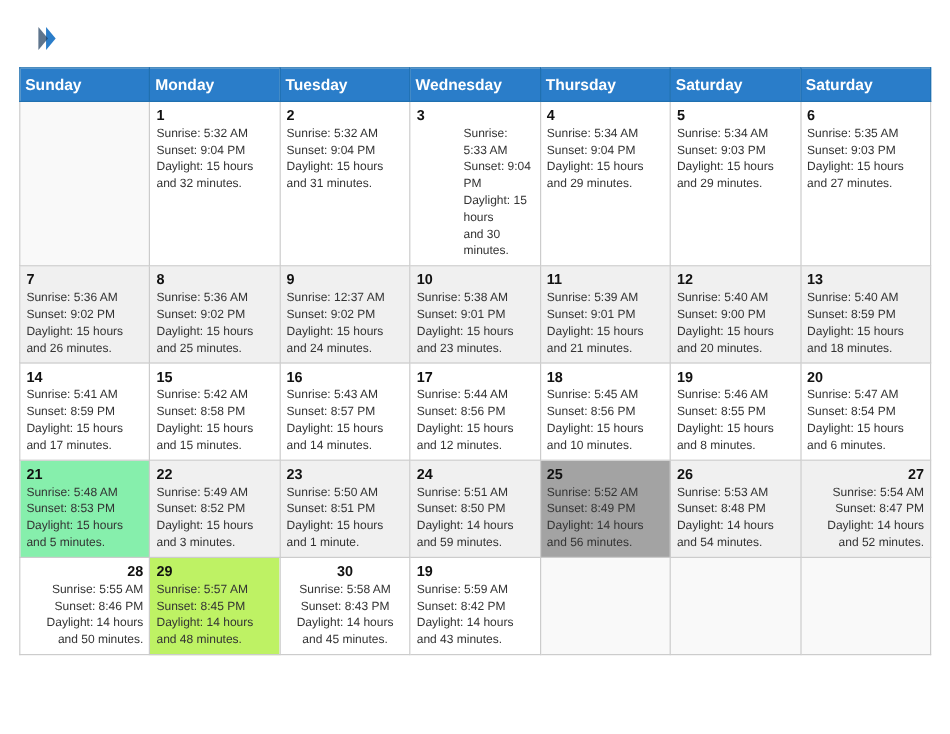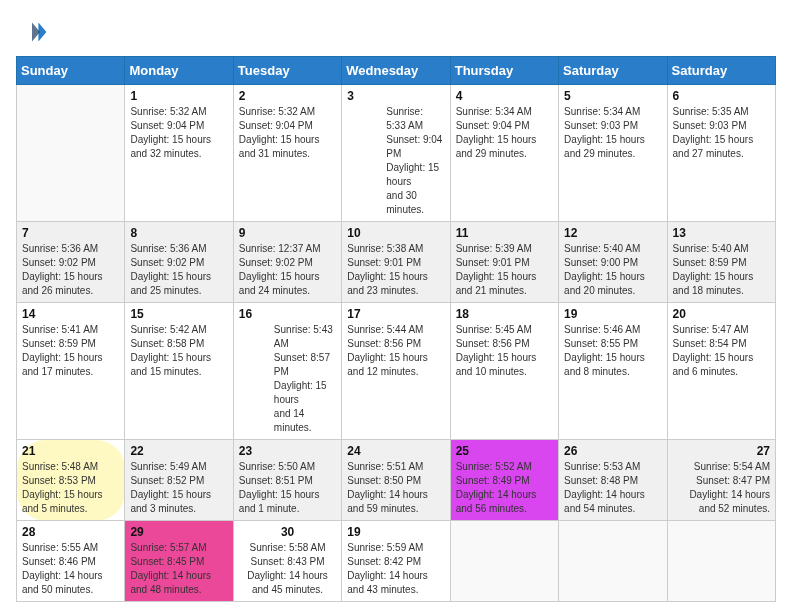--- a/index.html
+++ b/index.html
@@ -237,21 +237,21 @@
         </td>
         <td style="background-color: rgb(255, 255, 255); margin-left: 37px;">
           <span class="day-num">15</span>
           <div class="day-info" style="white-space: pre-line;">Sunrise: 5:42 AM
 Sunset: 8:58 PM
 Daylight: 15 hours
 and 15 minutes.</div>
         </td>
         <td style="background-color: rgb(255, 255, 255);">
           <span class="day-num">16</span>
-          <div class="day-info" style="white-space: pre-line; margin-left: 35px;">Sunrise: 5:43 AM
+          <div class="day-info" style="white-space: pre-line;">Sunrise: 5:43 AM
 Sunset: 8:57 PM
 Daylight: 15 hours
 and 14 minutes.</div>
         </td>
         <td style="background-color: rgb(255, 255, 255);">
           <span class="day-num">17</span>
           <div class="day-info" style="white-space: pre-line;">Sunrise: 5:44 AM
 Sunset: 8:56 PM
 Daylight: 15 hours
 and 12 minutes.</div>
@@ -272,21 +272,21 @@
         </td>
         <td style="background-color: rgb(255, 255, 255);">
           <span class="day-num">20</span>
           <div class="day-info" style="white-space: pre-line;">Sunrise: 5:47 AM
 Sunset: 8:54 PM
 Daylight: 15 hours
 and 6 minutes.</div>
         </td>
       </tr>
       <tr>
-        <td style="background-color: #fef9c3; border-radius: 29px;">
+        <td style="background-color: #86efac;">
           <span class="day-num">21</span>
           <div class="day-info" style="white-space: pre-line;">Sunrise: 5:48 AM
 Sunset: 8:53 PM
 Daylight: 15 hours
 and 5 minutes.</div>
         </td>
         <td style="background-color: rgb(240, 240, 240);">
           <span class="day-num">22</span>
           <div class="day-info" style="white-space: pre-line;">Sunrise: 5:49 AM
 Sunset: 8:52 PM
@@ -300,21 +300,21 @@
 Daylight: 15 hours
 and 1 minute.</div>
         </td>
         <td style="background-color: rgb(240, 240, 240);">
           <span class="day-num">24</span>
           <div class="day-info" style="white-space: pre-line;">Sunrise: 5:51 AM
 Sunset: 8:50 PM
 Daylight: 14 hours
 and 59 minutes.</div>
         </td>
-        <td style="background-color: #d946ef;">
+        <td style="background-color: #a3a3a3;">
           <span class="day-num">25</span>
           <div class="day-info" style="white-space: pre-line;">Sunrise: 5:52 AM
 Sunset: 8:49 PM
 Daylight: 14 hours
 and 56 minutes.</div>
         </td>
         <td style="background-color: rgb(240, 240, 240);">
           <span class="day-num">26</span>
           <div class="day-info" style="white-space: pre-line;">Sunrise: 5:53 AM
 Sunset: 8:48 PM
@@ -323,28 +323,28 @@
         </td>
         <td style="background-color: rgb(240, 240, 240); text-align: right;">
           <span class="day-num">27</span>
           <div class="day-info" style="white-space: pre-line;">Sunrise: 5:54 AM
 Sunset: 8:47 PM
 Daylight: 14 hours
 and 52 minutes.</div>
         </td>
       </tr>
       <tr>
-        <td style="background-color: rgb(255, 255, 255);">
+        <td style="background-color: rgb(255, 255, 255); text-align: right;">
           <span class="day-num">28</span>
           <div class="day-info" style="white-space: pre-line;">Sunrise: 5:55 AM
 Sunset: 8:46 PM
 Daylight: 14 hours
 and 50 minutes.</div>
         </td>
-        <td style="background-color: #ec4899;">
+        <td style="background-color: #bef264;">
           <span class="day-num">29</span>
           <div class="day-info" style="white-space: pre-line;">Sunrise: 5:57 AM
 Sunset: 8:45 PM
 Daylight: 14 hours
 and 48 minutes.</div>
         </td>
         <td style="background-color: rgb(255, 255, 255); text-align: center;">
           <span class="day-num">30</span>
           <div class="day-info" style="white-space: pre-line;">Sunrise: 5:58 AM
 Sunset: 8:43 PM

